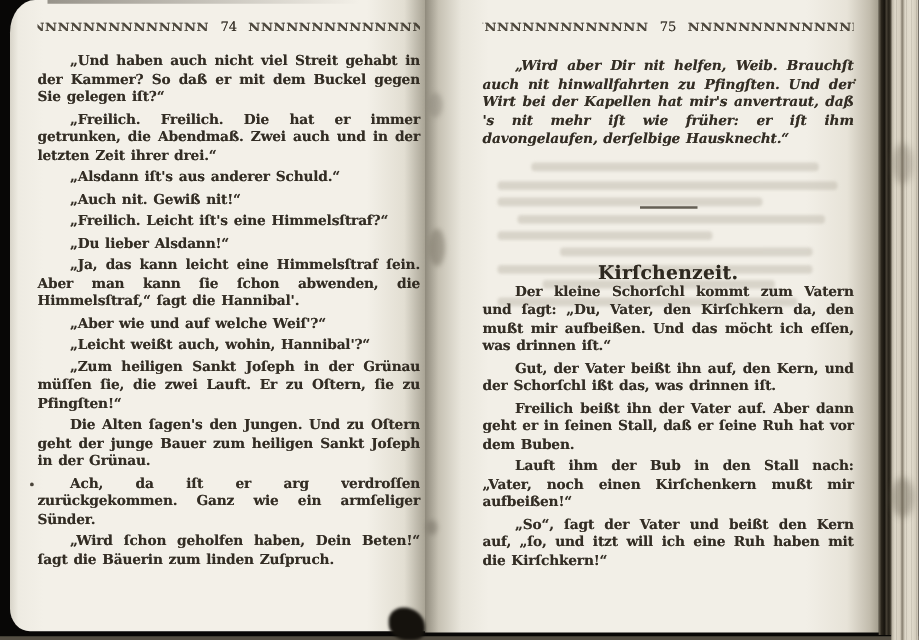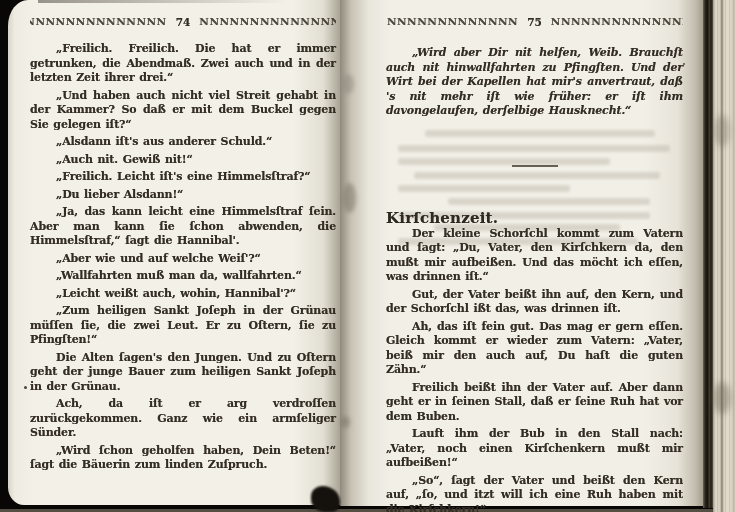--- a/index.html
+++ b/index.html
@@ -22,29 +22,29 @@
   
   .content{position:relative;z-index:3;color:#332d24;
            text-shadow:0 0 0.5px rgba(46,40,32,.55);}
   .page-left .content{padding:14px 0 0 22px;width:306px;}
   .page-right .content{padding:14px 22px 0 46px;width:297px;}
 
   .pagehead{display:flex;align-items:center;justify-content:center;gap:9px;
             height:16px;white-space:nowrap;overflow:hidden;}
   .orn{font-weight:bold;font-size:10.5px;letter-spacing:0.5px;color:#3d372c;
        transform:scaleY(.85);opacity:.9;}
-  .pnum{font-weight:bold;font-size:10.5px;color:#332d24;}
+  .pnum{font-weight:normal;font-size:10.5px;color:#332d24;}
 
   p.line{margin:0 0 3px 0;font-size:11px;font-weight:bold;line-height:14.5px;
          text-indent:26px;text-align:justify;letter-spacing:-0.15px;word-spacing:1px;}
   .page-left p.line:first-of-type{margin-top:12px;}
   .page-right p.intro{margin-top:12px;}
 
   .divider{width:46px;border:0;border-top:2px solid #4e483c;margin:46px auto 0 auto;opacity:.85;}
-  h2.chapter{margin:42px 0 0 0;font-size:15px;font-weight:bold;
+  h2.chapter{margin:42px 0 0 0;text-align:center;font-size:15px;font-weight:bold;
              color:#2e2920;letter-spacing:0.2px;}
   .page-right p.line:first-of-type{margin-top:16px;font-style:italic;}
 
   
   .ghost{position:absolute;inset:0;z-index:1;}
   .ghost div{position:absolute;height:7px;background:#b6b0a2;border-radius:3px;
              filter:blur(1.4px);opacity:.42;}
 
   
   .smudge{position:absolute;z-index:4;border-radius:50%;}
@@ -69,31 +69,30 @@
 <div class="scene">
 
   <div class="page page-left">
     <div class="toplight"></div>
     <div class="content">
       <div class="pagehead">
         <span class="orn">NNNNNNNNNNNNNN</span>
         <span class="pnum">74</span>
         <span class="orn">NNNNNNNNNNNNNN</span>
       </div>
+      <p class="line">„Und haben auch nicht viel Streit gehabt in der Kammer? So daß er mit dem Buckel gegen Sie gelegen iſt?“</p>
       <p class="line">„Freilich. Freilich. Die hat er immer getrunken, die Abendmaß. Zwei auch und in der letzten Zeit ihrer drei.“</p>
-      <p class="line">„Und haben auch nicht viel Streit gehabt in der Kammer? So daß er mit dem Buckel gegen Sie gelegen iſt?“</p>
       <p class="line">„Alsdann iſt's aus anderer Schuld.“</p>
       <p class="line">„Auch nit. Gewiß nit!“</p>
       <p class="line">„Freilich. Leicht iſt's eine Himmelsſtraf?“</p>
       <p class="line">„Du lieber Alsdann!“</p>
       <p class="line">„Ja, das kann leicht eine Himmelsſtraf ſein. Aber man kann ſie ſchon abwenden, die Himmelsſtraf,“ ſagt die Hannibal'.</p>
       <p class="line">„Aber wie und auf welche Weiſ'?“</p>
-      <p class="line">„Wallfahrten muß man da, wallfahrten.“</p>
       <p class="line">„Leicht weißt auch, wohin, Hannibal'?“</p>
-      <p class="line">„Zum heiligen Sankt Joſeph in der Grünau müſſen ſie, die zwei Leut. Er zu Oſtern, ſie zu Pfingſten!“</p>
+      <p class="line">„Zum heiligen Sankt Joſeph in der Grünau müſſen ſie, die zwei Lauft. Er zu Oſtern, ſie zu Pfingſten!“</p>
       <p class="line">Die Alten ſagen's den Jungen. Und zu Oſtern geht der junge Bauer zum heiligen Sankt Joſeph in der Grünau.</p>
       <p class="line">Ach, da iſt er arg verdroſſen zurückgekommen. Ganz wie ein armſeliger Sünder.</p>
       <p class="line">„Wird ſchon geholfen haben, Dein Beten!“ ſagt die Bäuerin zum linden Zuſpruch.</p>
     </div>
   </div>
 
   <div class="page page-right">
     <div class="ghost">
       <div style="top:130px;left:85px;width:230px"></div>
       <div style="top:145px;left:58px;width:272px"></div>
@@ -109,21 +108,20 @@
       <div class="pagehead">
         <span class="orn">NNNNNNNNNNNNNN</span>
         <span class="pnum">75</span>
         <span class="orn">NNNNNNNNNNNNNN</span>
       </div>
       <p class="line intro">„Wird aber Dir nit helfen, Weib. Brauchſt auch nit hin­wallfahrten zu Pfingſten. Und der Wirt bei der Kapellen hat mir's anvertraut, daß 's nit mehr iſt wie früher: er iſt ihm davongelaufen, derſelbige Hausknecht.“</p>
       <hr class="divider">
       <h2 class="chapter">Kirſchenzeit.</h2>
       <p class="line">Der kleine Schorſchl kommt zum Vatern und ſagt: „Du, Vater, den Kirſchkern da, den mußt mir aufbeißen. Und das möcht ich eſſen, was drinnen iſt.“</p>
       <p class="line">Gut, der Vater beißt ihn auf, den Kern, und der Schorſchl ißt das, was drinnen iſt.</p>
-      <p class="line">Ah, das iſt fein gut. Das mag er gern eſſen. Gleich kommt er wieder zum Vatern: „Vater, beiß mir den auch auf, Du haſt die guten Zähn.“</p>
       <p class="line">Freilich beißt ihn der Vater auf. Aber dann geht er in ſeinen Stall, daß er ſeine Ruh hat vor dem Buben.</p>
       <p class="line">Lauft ihm der Bub in den Stall nach: „Vater, noch einen Kirſchenkern mußt mir aufbeißen!“</p>
       <p class="line">„So“, ſagt der Vater und beißt den Kern auf, „ſo, und itzt will ich eine Ruh haben mit die Kirſchkern!“</p>
     </div>
   </div>
 
   <div class="smudge" style="left:342px;top:74px;width:12px;height:20px;background:#8d887c;filter:blur(2px);opacity:.5;"></div>
   <div class="smudge" style="left:343px;top:183px;width:13px;height:30px;background:#7d7769;filter:blur(2px);opacity:.55;"></div>
   <div class="smudge" style="left:341px;top:416px;width:9px;height:12px;background:#6f695d;filter:blur(2px);opacity:.45;"></div>
   <div class="gutter-blob"></div>

